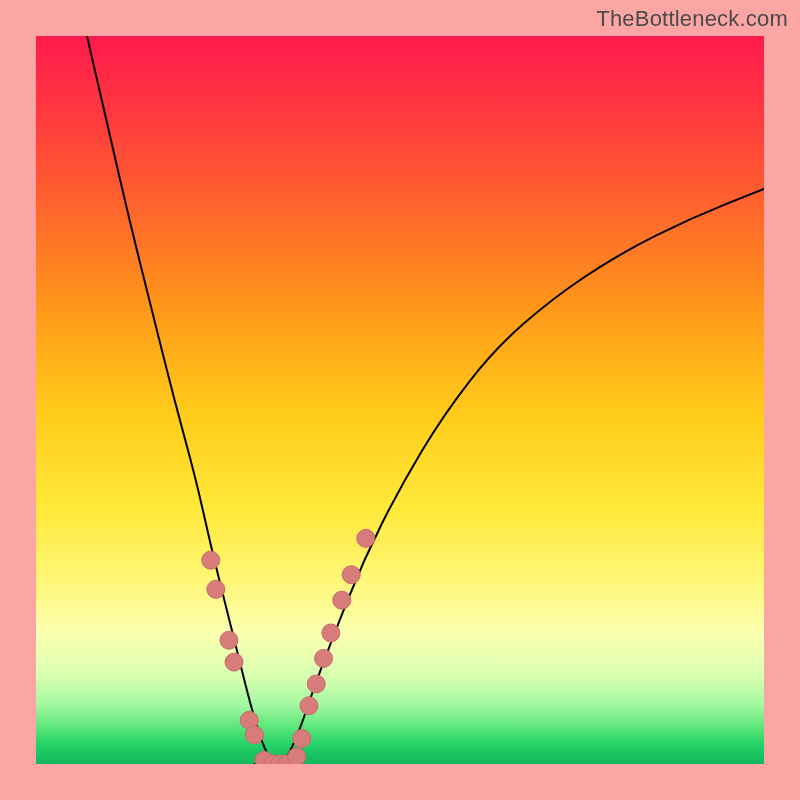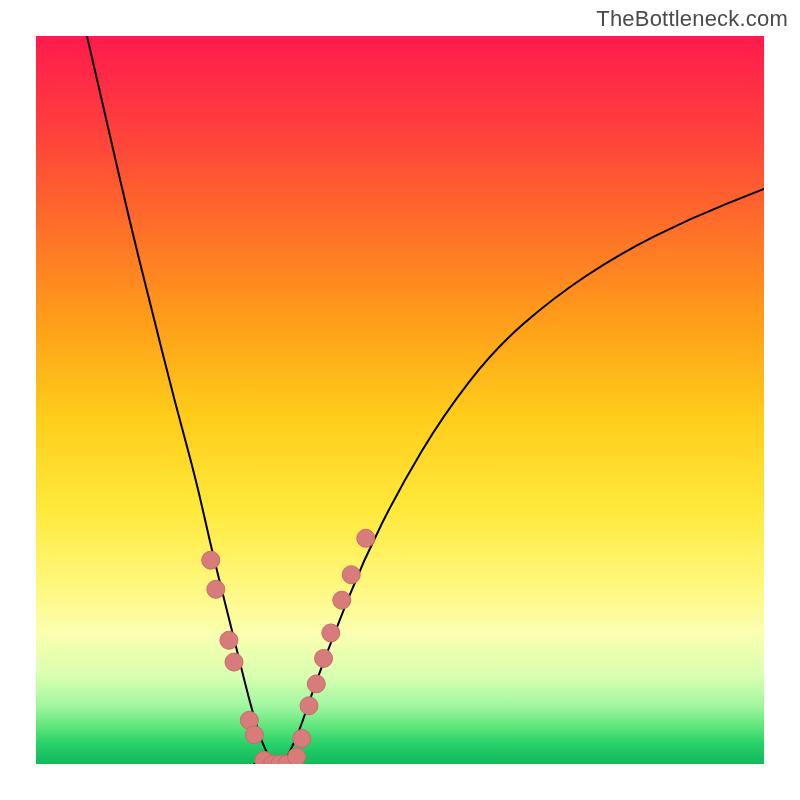--- a/index.html
+++ b/index.html
@@ -7,21 +7,21 @@
     padding: 0;
     width: 800px;
     height: 800px;
     background: #000;
     overflow: hidden;
   }
   .frame {
     position: relative;
     width: 800px;
     height: 800px;
-    background: #ffffff;
+    background: #fca5a5;
   }
   .plot-area {
     position: absolute;
     left: 36px;
     top: 36px;
     width: 728px;
     height: 728px;
     background: linear-gradient(to bottom,
       #ff1a4d 0%,
       #ff3d3d 12%,

